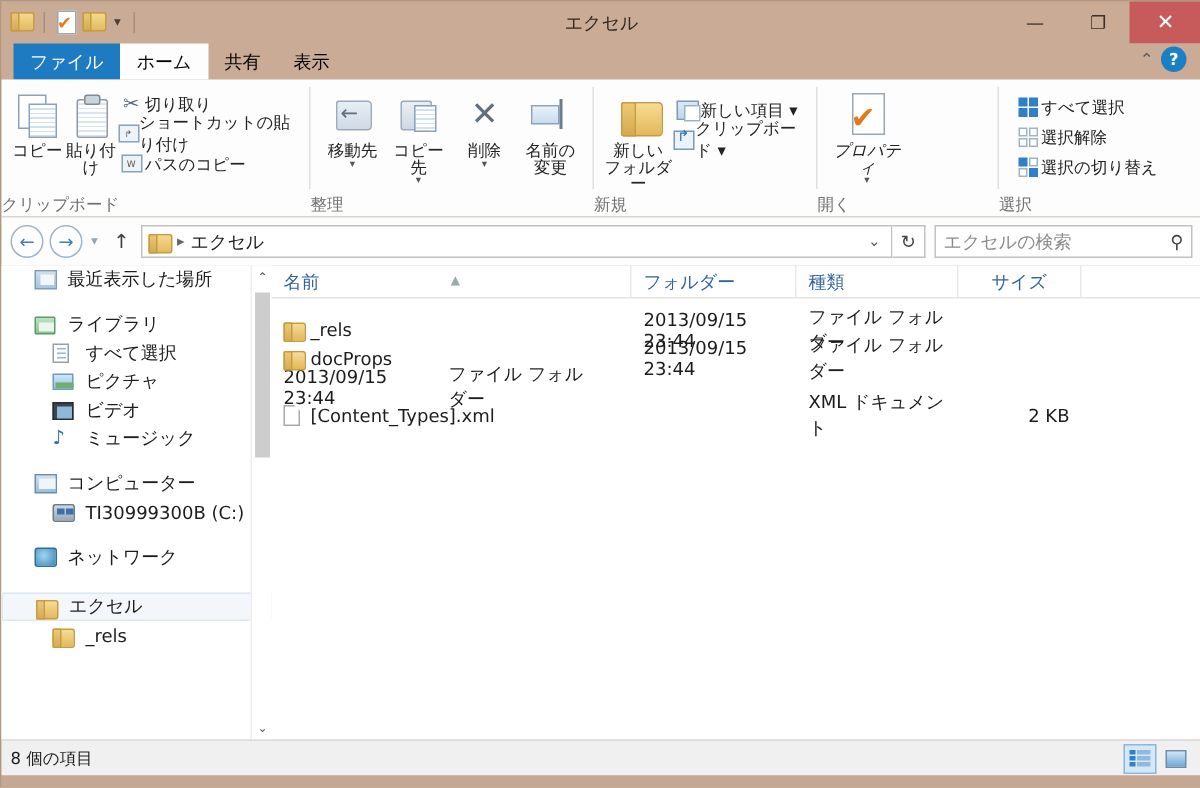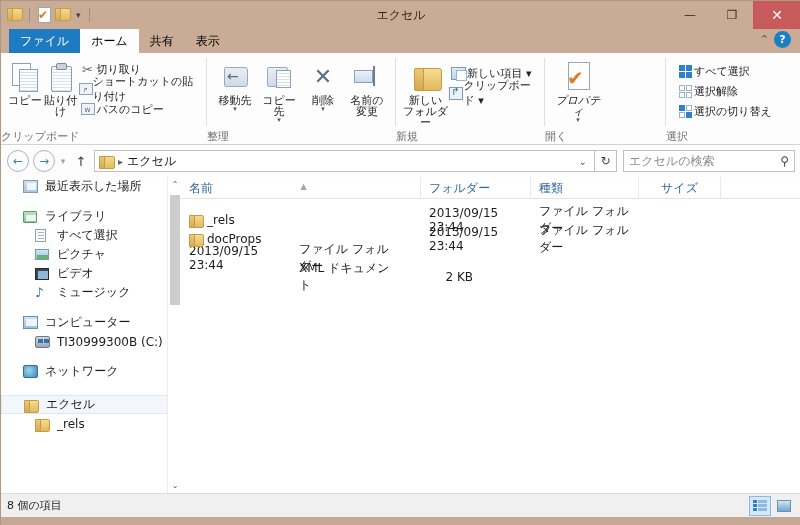--- a/index.html
+++ b/index.html
@@ -622,20 +622,26 @@
         <div class="f-date">2013/09/15 23:44</div>
         <div class="f-type">ファイル フォルダー</div>
         <div class="f-size"></div>
       </div>
       <div class="frow">
         <div class="f-date">2013/09/15 23:44</div>
         <div class="f-type">ファイル フォルダー</div>
         <div class="f-size"></div>
       </div>
       <div class="frow">
+        <div class="f-name">
+          <span class="fi">
+              <span class="fi-xml"></span>
+            </span>
+          <span>[Content_Types].xml</span>
+        </div>
         <div class="f-date"></div>
         <div class="f-type">XML ドキュメント</div>
         <div class="f-size">2 KB</div>
       </div>
     </div>
   </div>
 
   <div id="status">
     <span>8 個の項目</span>
     <span class="grow"></span>

